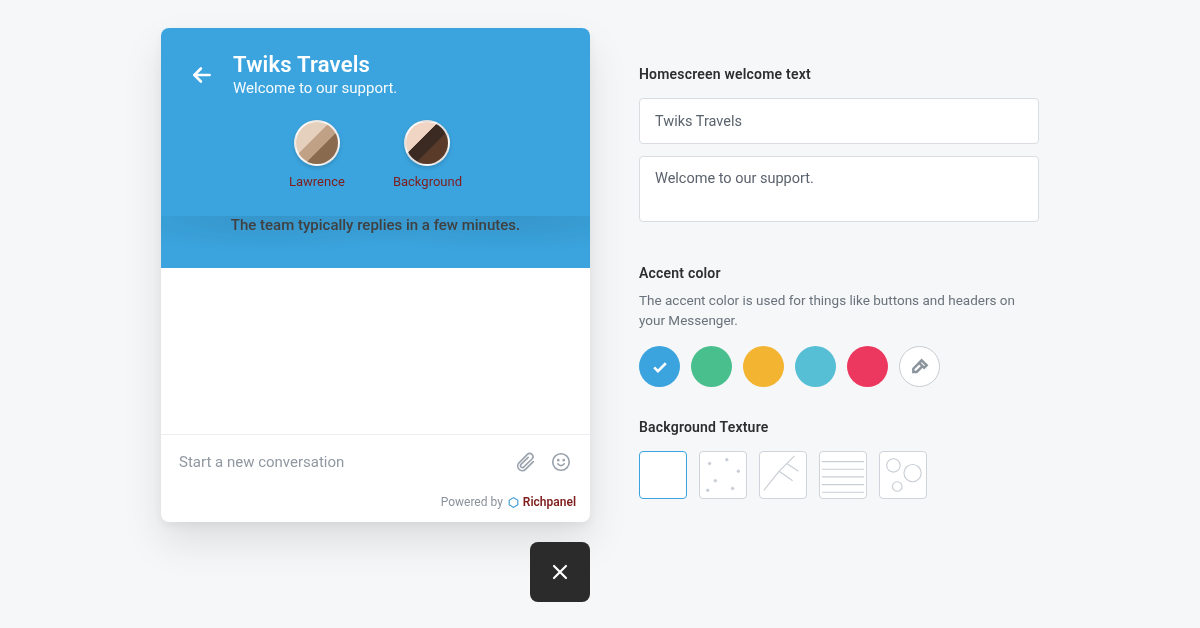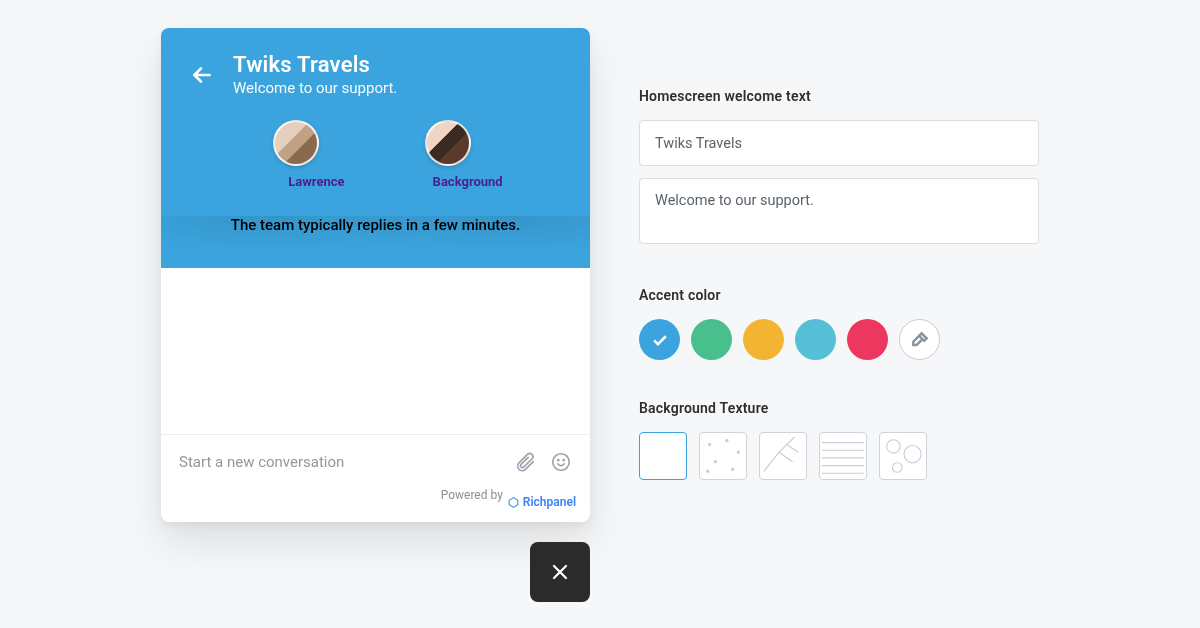--- a/index.html
+++ b/index.html
@@ -98,33 +98,32 @@
   }
   .avatar.av2 {
     background: linear-gradient(135deg,#f3d9c6 40%,#d8bba3 41%,#d8bba3 55%,#3a3a3a 56%);
   }
   .avatar.av3 {
     background: linear-gradient(135deg,#f0d4c4 38%,#3b2a22 39%,#3b2a22 60%,#5a3a28 61%);
   }
   .agent-name {
     font-size: 13px;
     margin-top: 8px;
-    color: #4c1d95;
-    font-weight: 700;
-    margin-left: 40px;
+    color: #7f1d1d;
+    font-weight: 400;
   }
 
   .reply-line {
     position: absolute;
     left: 0; right: 0;
     top: 188px;
     text-align: center;
     font-size: 15px;
     font-weight: 500;
-    color: #000000;
+    color: #404040;
     z-index: 2;
   }
 
   .card-body {
     flex: 1;
   }
 
   .compose {
     height: 54px;
     border-top: 1px solid #ebedf0;
@@ -142,27 +141,28 @@
     width: 22px; height: 22px;
     margin-left: 14px;
     cursor: pointer;
     color: #9aa3ad;
   }
   .compose-icon svg { width: 22px; height: 22px; }
 
   .footer {
     height: 34px;
     display: flex;
+    align-items: center;
     justify-content: flex-end;
     padding: 0 14px 6px 0;
     font-size: 12px;
     color: #8a929b;
   }
   .footer .brand {
-    color: #3b82f6;
+    color: #7f1d1d;
     font-weight: 600;
     margin-left: 4px;
     display: inline-flex;
     align-items: center;
     gap: 3px;
   }
   .footer .brand svg { width: 13px; height: 13px; }
 
   
   .close-btn {
@@ -176,21 +176,21 @@
     align-items: center;
     justify-content: center;
     cursor: pointer;
   }
   .close-btn svg { width: 24px; height: 24px; stroke: #fff; }
 
   
   .panel {
     position: absolute;
     left: 639px;
-    top: 88px;
+    top: 66px;
     width: 400px;
   }
   .section-title {
     font-size: 14px;
     font-weight: 600;
     color: #2e2e2e;
     letter-spacing: .2px;
   }
   .section-desc {
     font-size: 13.5px;
@@ -313,38 +313,39 @@
       <path d="M6 6l12 12M18 6L6 18"></path>
     </svg>
 </div>
 
 <div class="panel">
   <div class="section-title">Homescreen welcome text</div>
   <input class="field" type="text" value="Twiks Travels" style="">
   <textarea class="field" style="">Welcome to our support.</textarea>
 
   <div class="section-title" style="margin-top:39px">Accent color</div>
+  <div class="section-desc">The accent color is used for things like buttons and headers on your Messenger.</div>
   <div class="swatches">
     <div class="swatch" style="background:#3ba4de">
       <svg viewBox="0 0 24 24" fill="none">
           <path d="M5 12.5l4.5 4.5L19 7.5"></path>
         </svg>
     </div>
     <div class="swatch" style="background:#4abf8e"></div>
     <div class="swatch" style="background:#f2b431"></div>
     <div class="swatch" style="background:#56bfd6"></div>
     <div class="swatch" style="background:#ec385f"></div>
     <div class="swatch custom">
       <svg viewBox="0 0 24 24" fill="none" stroke-width="1.8">
           <path d="M14 4l6 6-3 3-6-6zM11 7l-7 7v4h4l7-7"></path>
         </svg>
     </div>
   </div>
 
-  <div class="section-title" style="margin-top:40px">Background Texture</div>
+  <div class="section-title" style="margin-top:32px">Background Texture</div>
   <div class="textures">
     <div class="texture selected"></div>
     <div class="texture">
       <svg viewBox="0 0 48 48">
           <circle cx="10" cy="12" r="1.3" fill="#c9ced5"></circle>
           <circle cx="28" cy="8" r="1.3" fill="#c9ced5"></circle>
           <circle cx="40" cy="20" r="1.3" fill="#c9ced5"></circle>
           <circle cx="16" cy="30" r="1.3" fill="#c9ced5"></circle>
           <circle cx="34" cy="38" r="1.3" fill="#c9ced5"></circle>
           <circle cx="8" cy="40" r="1.3" fill="#c9ced5"></circle>

